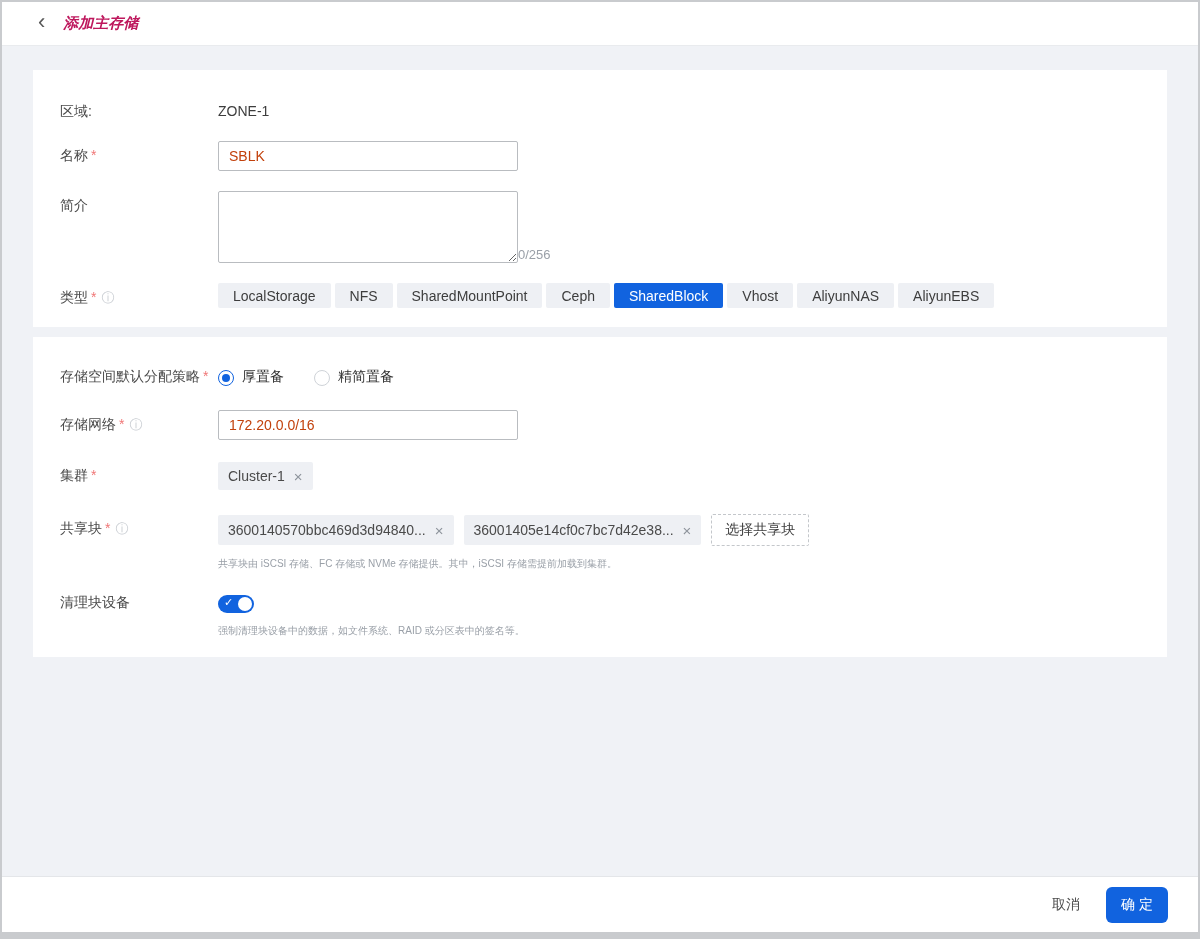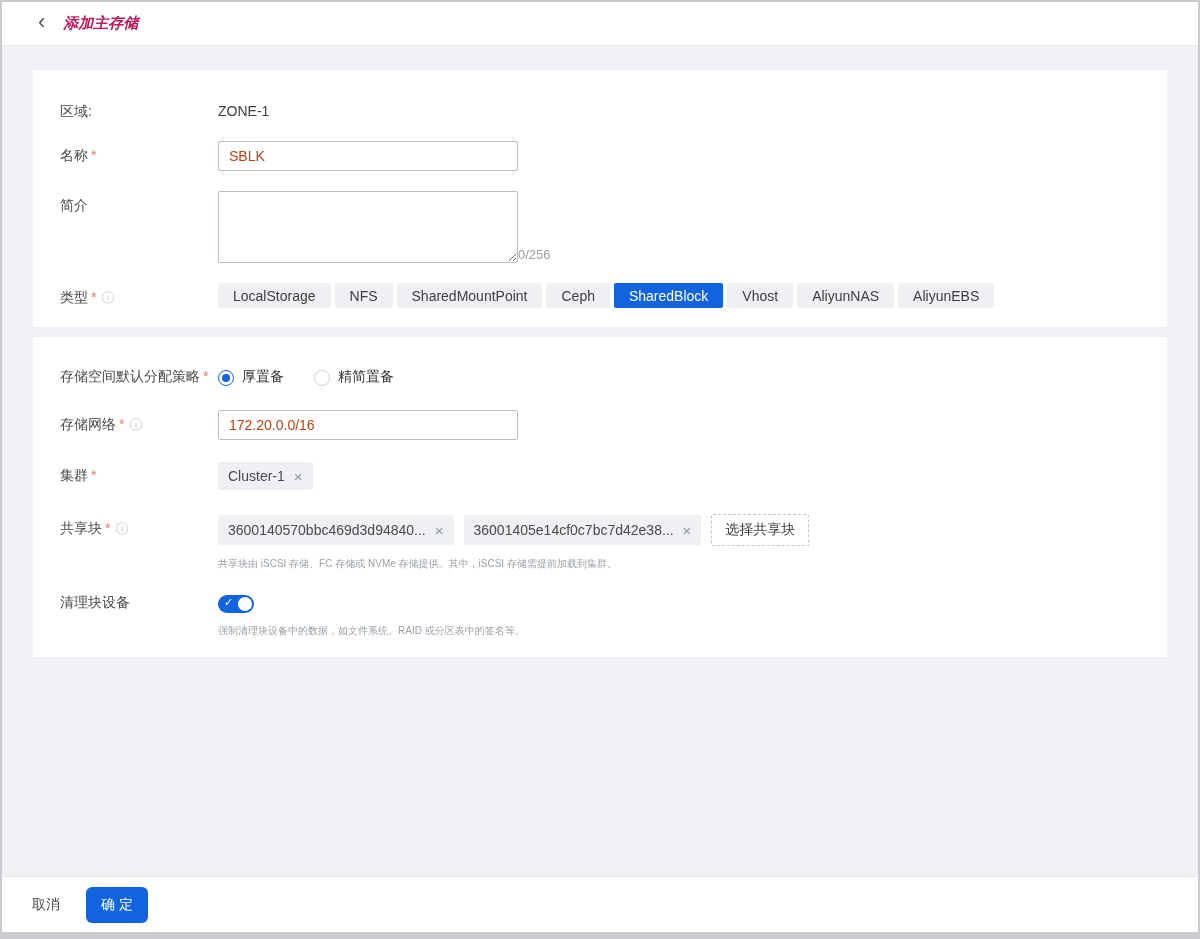--- a/index.html
+++ b/index.html
@@ -56,21 +56,21 @@
                 border-radius:2px; font:inherit; color:#404040; cursor:pointer; white-space:nowrap; }
   .hint { color:#9aa0a8; font-size:10px; margin-top:11px; }
   
   .toggle { width:36px; height:18px; border-radius:10px; background:var(--accent);
             position:relative; cursor:pointer; margin-top:4px; }
   .toggle-check { position:absolute; left:6px; top:1px; color:#fff; font-size:11px; }
   .toggle-knob { position:absolute; right:2px; top:2px; width:14px; height:14px;
                  border-radius:50%; background:#fff; }
   
   .footer { flex:0 0 56px; background:#fff; border-top:1px solid #e4e6e9;
-            display:flex; align-items:center; 
+            display:flex; align-items:center; justify-content:flex-end;
             padding:0 30px; gap:26px; }
   .cancel-btn { background:none; border:none; font:inherit; color:#4a4a4a; cursor:pointer; }
   .ok-btn { background:var(--accent); border:none; color:#fff; font:inherit;
             height:36px; padding:0 11px 0 15px; border-radius:6px; cursor:pointer; letter-spacing:4px; }
 </style>
 </head>
 <body>
 
 <div class="page">
 

